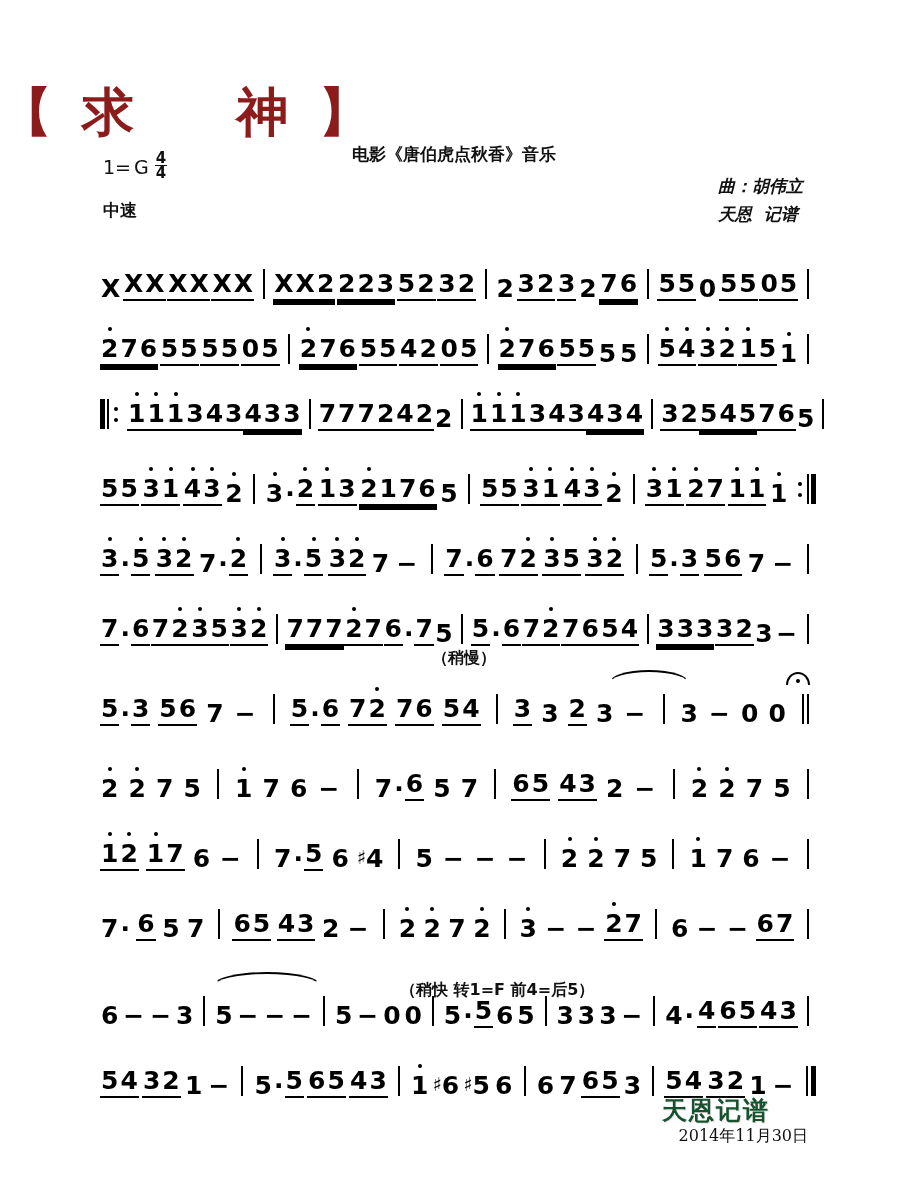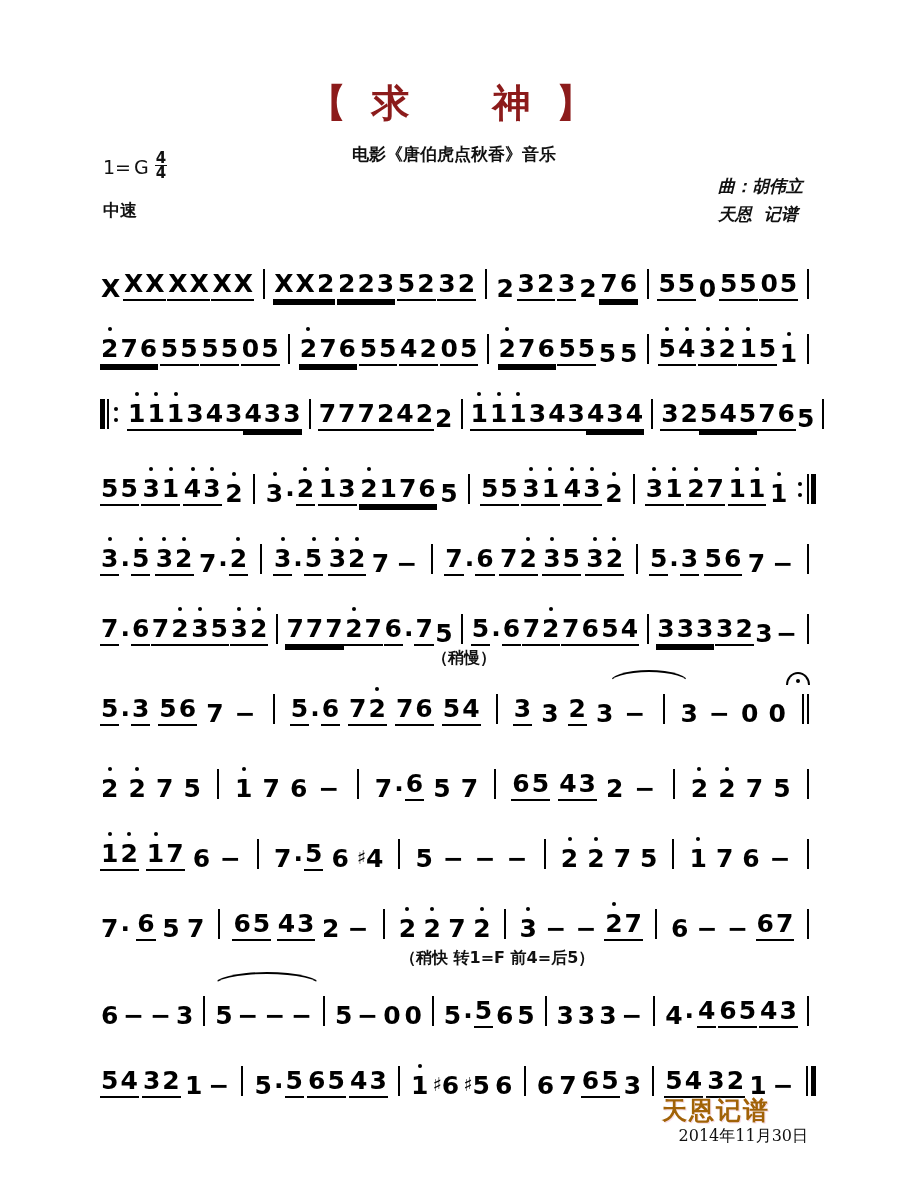--- a/index.html
+++ b/index.html
@@ -20,24 +20,23 @@
     inset: 0;
     background: #ffffff;
   }
 
   
   .title {
     position: absolute;
     top: 78px;
     left: 0;
     width: 908px;
-    text-align: center;
     color: #8c1b1b;
     font-family: "DejaVu Sans", sans-serif;
-    font-size: 38px;
+    font-size: 52px;
     font-weight: bold;
     letter-spacing: 6px;
     white-space: pre;
   }
   .subtitle {
     position: absolute;
     top: 143px;
     left: 0;
     width: 908px;
     text-align: center;
@@ -240,21 +239,21 @@
   }
 
   
   .watermark {
     position: absolute;
     right: 138px;
     top: 1094px;
     font-family: "DejaVu Sans", sans-serif;
     font-size: 25px;
     font-weight: bold;
-    color: #a16207;
+    color: #14532d;
     text-shadow: 0 0 2px #ffffff, 1px 1px 0 #f7d3e1;
     letter-spacing: 2px;
     white-space: pre;
     margin-left: 24px;
   }
   .sigdate {
     position: absolute;
     right: 100px;
     top: 1126px;
     font-family: "DejaVu Serif", serif;
@@ -967,21 +966,21 @@
       </span>
     <span class="dash">−</span>
     <span class="dash">−</span>
     <span class="grp beam1">
         <span class="n">6</span>
         <span class="n">7</span>
       </span>
     <span class="bl"></span>
   </div>
 
-  <div class="marking" style="left:400px; top:948px;">（稍快 转1=F 前4=后5）</div>
+  <div class="marking" style="left:400px; top:980px;">（稍快 转1=F 前4=后5）</div>
 
   <div class="stave spread" style="top:982px;">
     <span class="grp">
         <span class="n">6</span>
       </span>
     <span class="dash">−</span>
     <span class="dash">−</span>
     <span class="grp">
         <span class="n">3</span>
       </span>

